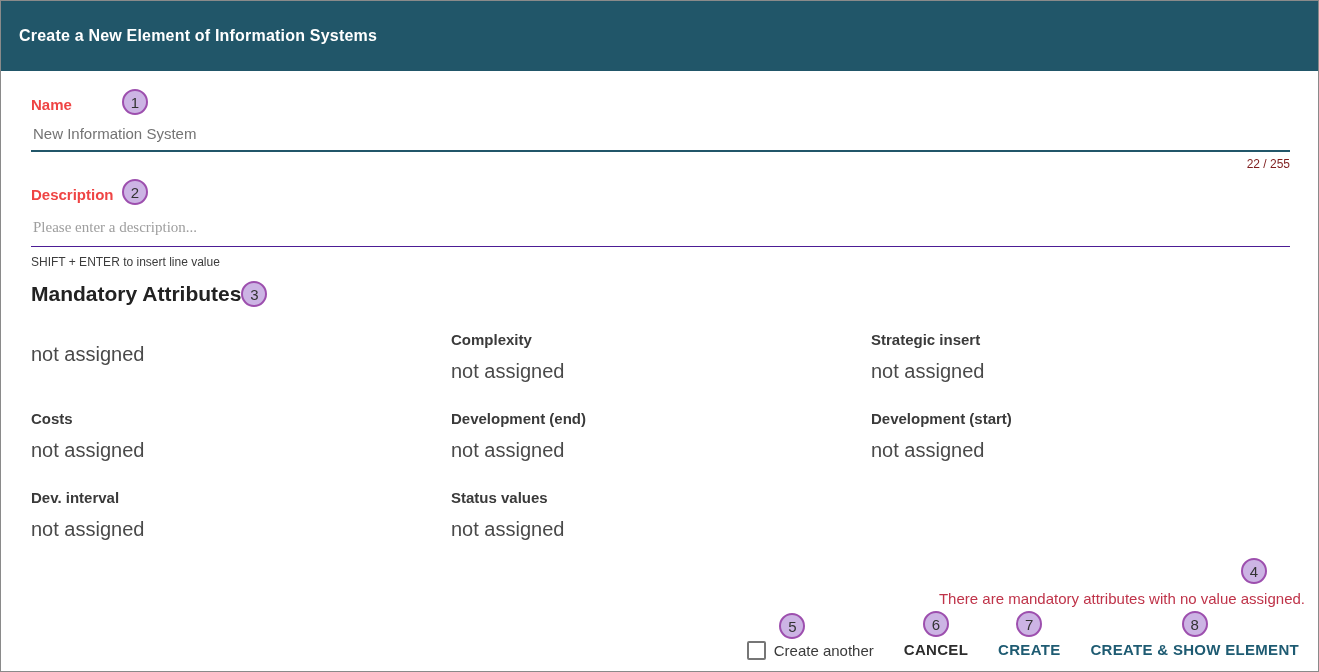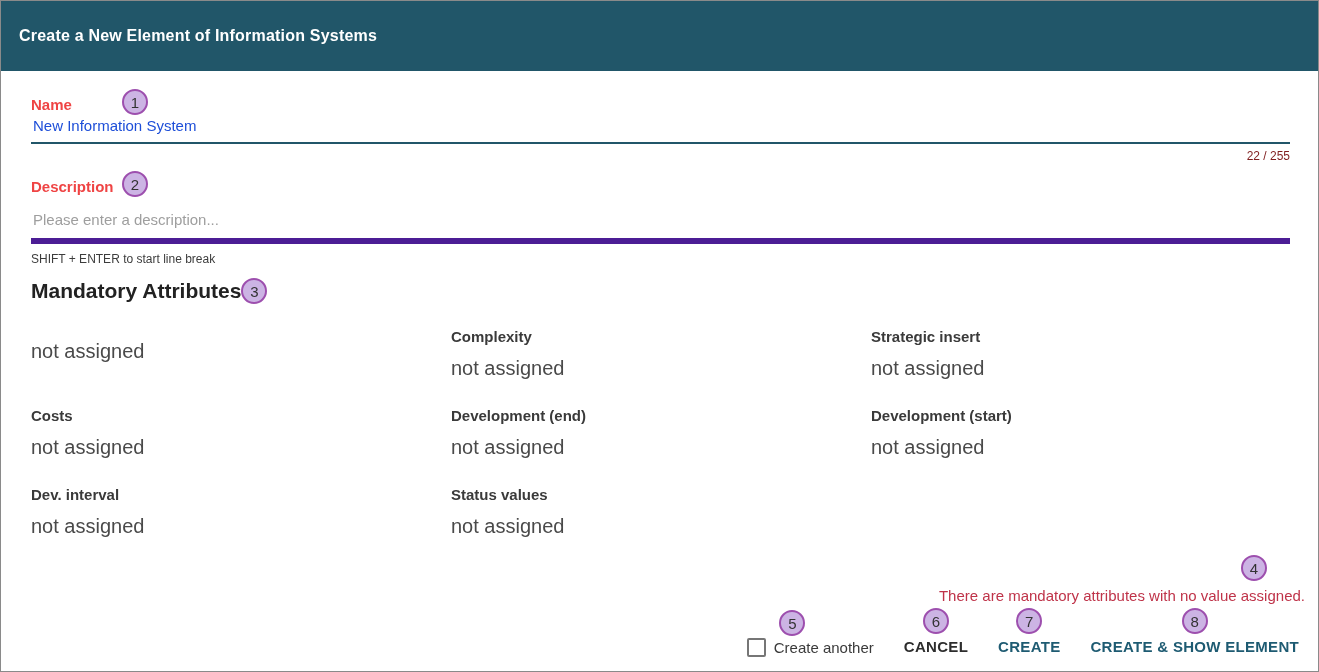--- a/index.html
+++ b/index.html
@@ -49,44 +49,44 @@
   .field-label {
     font-size: 15px;
     font-weight: 700;
     color: #ef4444;
   }
   .field-label-row .badge { position: absolute; left: 91px; top: -2px; }
 
   .name-input {
     display: block;
     width: 100%;
-    margin-top: 0;
+    margin-top: 8px;
     border: none;
     border-bottom: 2px solid #215669;
     outline: none;
     font-family: "Liberation Sans", "DejaVu Sans", sans-serif;
     font-size: 15px;
-    color: #1d4ed8;
+    color: #737373;
     padding: 0 0 8px 2px;
     background: transparent;
   }
   .char-counter {
     text-align: right;
     font-size: 12px;
     color: #7f1d1d;
     margin-top: 5px;
   }
   .desc-input {
     display: block;
     width: 100%;
     margin-top: 6px;
     border: none;
-    border-bottom: 6px solid #4c1d95;
+    border-bottom: 1px solid #4c1d95;
     outline: none;
-    font-family: Liberation Sans, sans-serif;
+    font-family: Liberation Serif, serif;
     font-size: 15px;
     color: #5f6368;
     padding: 6px 0 10px 2px;
     background: transparent;
   }
   .desc-input::placeholder { color: #9e9e9e; opacity: 1; }
   .field-hint {
     font-size: 12px;
     color: #3c3c3c;
     margin-top: 8px;
@@ -192,21 +192,21 @@
     <span class="badge">1</span>
   </div>
   <input class="name-input" type="text" value="New Information System" style="">
   <div class="char-counter">22 / 255</div>
 
   <div class="field-label-row" style="margin-top:10px;">
     <span class="field-label">Description</span>
     <span class="badge">2</span>
   </div>
   <input class="desc-input" type="text" placeholder="Please enter a description..." style="">
-  <div class="field-hint">SHIFT + ENTER to start line break</div>
+  <div class="field-hint">SHIFT + ENTER to insert line value</div>
 
   <div class="section-heading-row">
     <span class="section-heading">Mandatory Attributes</span>
     <span class="badge">3</span>
   </div>
 
   <div class="attr-grid">
     <div class="attr-cell">
       <div class="attr-value">not assigned</div>
     </div>

